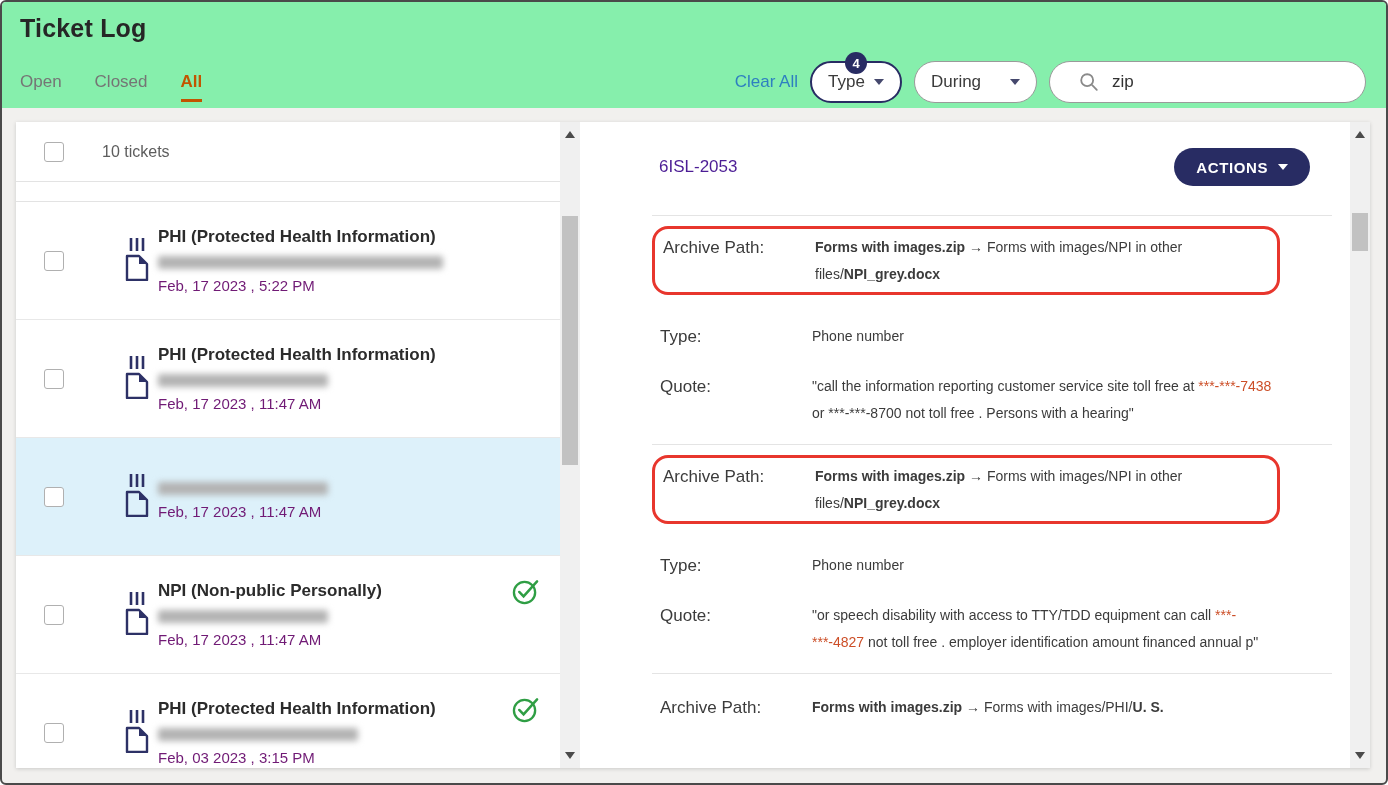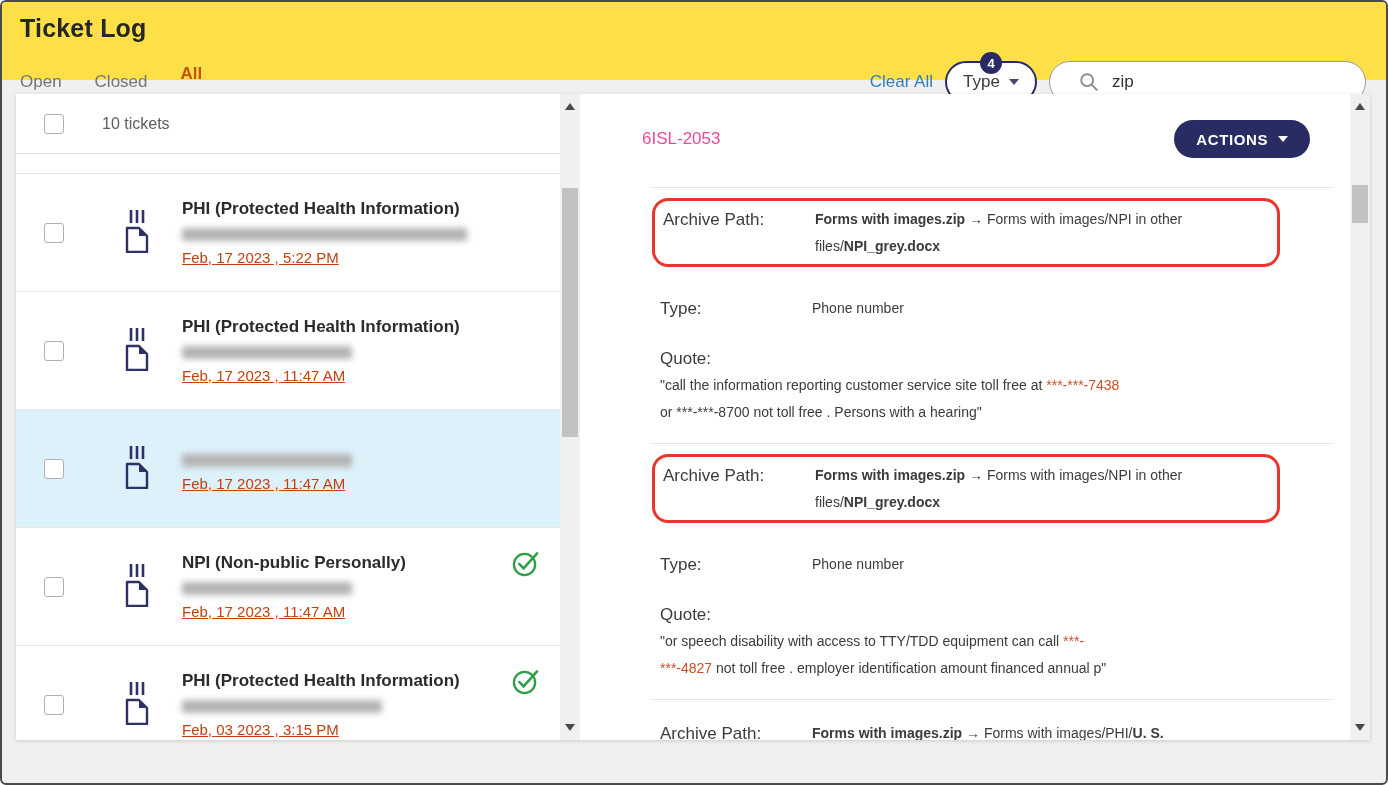--- a/index.html
+++ b/index.html
@@ -1,25 +1,25 @@
 <!DOCTYPE html>
 <html><head>
 <meta charset="utf-8">
 <style>
   * { margin:0; padding:0; box-sizing:border-box; }
   html,body { width:1388px; height:785px; font-family:"Liberation Sans", sans-serif; background:#fff; }
   .page { width:1388px; height:785px; border:2px solid #4a4a4a; border-radius:6px; background:#f1f0ee; overflow:hidden; position:relative; }
 
   
-  .header { background:#fde047; height:78px; padding:12px 20px 0 18px; }
+  .header { background:#86efac; height:106px; padding:12px 20px 0 18px; }
   .title { font-size:25px; font-weight:bold; color:#262626; letter-spacing:.2px; }
   .toolbar { display:flex; align-items:center; margin-top:17px; height:44px; }
   .tabs { display:flex; gap:33px; align-items:center; }
   .tab { font-size:17px; color:#757575; cursor:pointer; }
-  .tab.active { color:#c25400; font-weight:bold; border-bottom:3px solid #c25400; padding-bottom:23px; margin-bottom:-10px; }
+  .tab.active { color:#c25400; font-weight:bold; border-bottom:3px solid #c25400; padding-bottom:7px; margin-bottom:-10px; }
   .filters { margin-left:auto; display:flex; align-items:center; gap:12px; }
   .clear-all { color:#2e7fc0; font-size:17px; cursor:pointer; text-decoration:none; }
   .pill { height:42px; border:1.5px solid #9a9a9a; border-radius:21px; display:flex; align-items:center; justify-content:space-between; padding:0 16px; font-size:17px; color:#3b3b3b; background:#fff; position:relative; cursor:pointer; }
   .pill.active { border:2px solid #282c63; }
   .pill-0 { width:148px; } .pill-1 { width:92px; } .pill-2 { width:123px; }
   .badge { position:absolute; top:-11px; left:50%; transform:translateX(-50%); width:22px; height:22px; border-radius:50%; background:#282c63; color:#fff; font-size:13px; font-weight:bold; display:flex; align-items:center; justify-content:center; }
   .caret { width:0; height:0; border-left:5px solid transparent; border-right:5px solid transparent; border-top:6px solid #45486d; }
   .search-pill { width:317px; height:42px; border:1.5px solid #9a9a9a; border-radius:21px; background:#fff; display:flex; align-items:center; gap:12px; padding:0 16px 0 28px; cursor:text; }
   .search-pill span { font-size:17px; color:#333; }
 
@@ -40,38 +40,38 @@
 
   
   .list-body { width:544px; }
   .list-header { height:60px; display:flex; align-items:center; border-bottom:1px solid #e3e3e3; padding-left:28px; }
   .count { margin-left:38px; color:#5d5d5d; font-size:16px; }
   .partial-row { height:20px; border-bottom:1px solid #e3e3e3; background:#fff; }
   .trow { height:118px; display:flex; align-items:center; border-bottom:1px solid #e8e8e8; position:relative; padding-left:28px; background:#fff; cursor:pointer; }
   .trow.selected { background:#ddf1fa; }
   .checkbox { width:20px; height:20px; border:1.5px solid #b0b0b0; border-radius:3px; background:#fff; flex-shrink:0; cursor:pointer; }
   .ticon { margin-left:60px; flex-shrink:0; }
-  .tmeta { margin-left:32px; }
+  .tmeta { margin-left:8px; }
   .ttitle { font-size:17px; font-weight:bold; color:#2b2b2b; }
   .temail { height:13px; border-radius:2px; background:#b3b3b3; filter:blur(3px); margin:9px 0 8px; }
-  .tdate { font-size:15px; color:#c2410c;text-decoration:underline; }
+  .tdate { font-size:15px; color:#701a75; }
   .tcheck { position:absolute; right:21px; top:22px; }
 
   
   .detail-header { display:flex; align-items:flex-start; justify-content:space-between; padding:26px 60px 0 62px; height:93px; }
-  .ticket-id { font-size:17px; color:#ec4899; padding-top:9px; }
+  .ticket-id { font-size:17px; color:#4c1d95; padding-top:9px;margin-left:17px; }
   .actions-btn { height:38px; padding:0 22px; border-radius:19px; background:#282c63; color:#fff; font-weight:bold; font-size:15px; letter-spacing:.6px; display:flex; align-items:center; gap:10px; border:none; cursor:pointer; font-family:"Liberation Sans", sans-serif; }
   .caret-white { width:0; height:0; border-left:5px solid transparent; border-right:5px solid transparent; border-top:6px solid #fff; }
   .detail-body { padding-right:28px; }
   .divider { height:1px; background:#e4e4e4; margin:17px 10px 0 72px; }
   .divider.first { margin-top:0; }
   .hl-box { margin:10px 0 0 72px; width:628px; border:3px solid #e8362d; border-radius:16px; padding:5px 10px 4px 8px; display:flex; }
   .drow { display:flex; margin-left:80px; }
   .drow.field { margin-top:28px; }
-  .drow.quote { margin-top:23px;flex-direction:column; }
+  .drow.quote { margin-top:23px; }
   .drow.plainpath { margin-top:20px; }
   .dlabel { width:152px; flex-shrink:0; font-size:17px; color:#3b3b3b; line-height:27px; }
   .dvalue { width:472px; font-size:14px; color:#3b3b3b; line-height:27px; }
   .hl-box .dvalue { width:455px; }
   .seg-bold { font-weight:bold; }
   .seg-hl { color:#cc4e27; }
 </style>
 </head>
 <body>
 
@@ -86,20 +86,24 @@
           <span class="tab active">All</span>
         </nav>
       <div class="filters">
         <a class="clear-all">Clear All</a>
         <div style="display:flex;gap:12px;" id="dropdowns">
             <div class="pill pill-1 active">
               <div class="badge">4</div>
               <span>Type</span>
               <span class="caret"></span>
             </div>
+            <div class="pill pill-2">
+              <span>During</span>
+              <span class="caret"></span>
+            </div>
           </div>
         <div class="search-pill">
           <svg viewBox="0 0 24 24" width="22" height="22">
             <circle cx="10" cy="10" r="6.5" fill="none" stroke="#8a8a8a" stroke-width="2"></circle>
             <line x1="15.5" y1="15.5" x2="20.5" y2="20.5" stroke="#8a8a8a" stroke-width="2" stroke-linecap="round"></line>
           </svg>
           <span>zip</span>
         </div>
       </div>
     </div>

